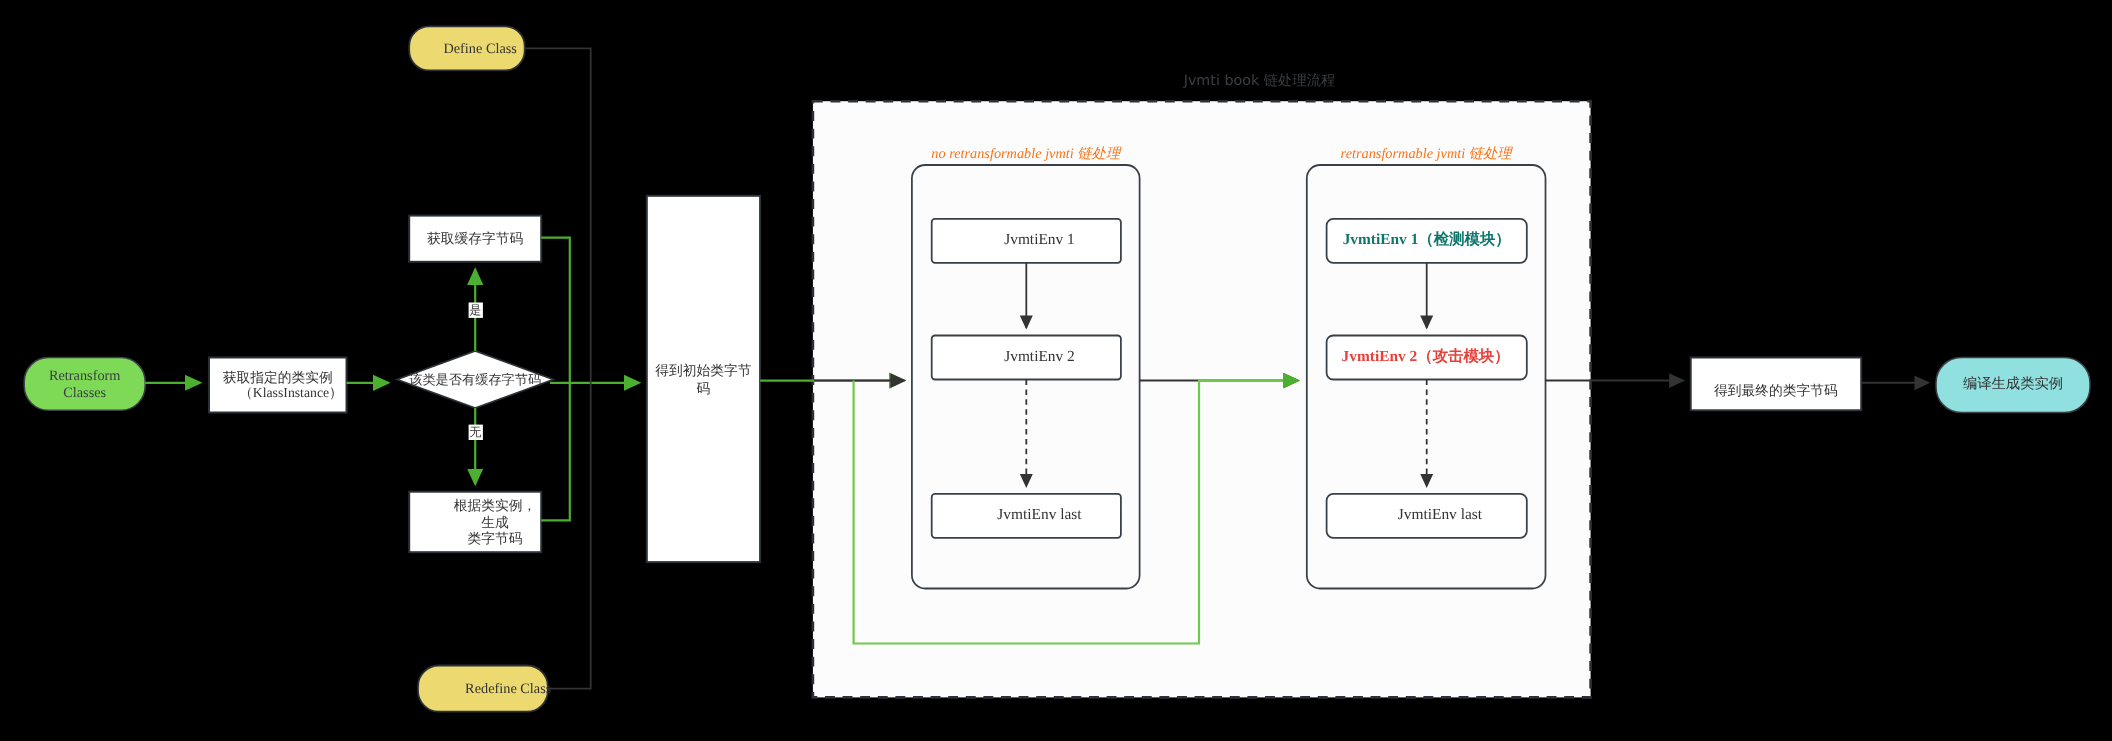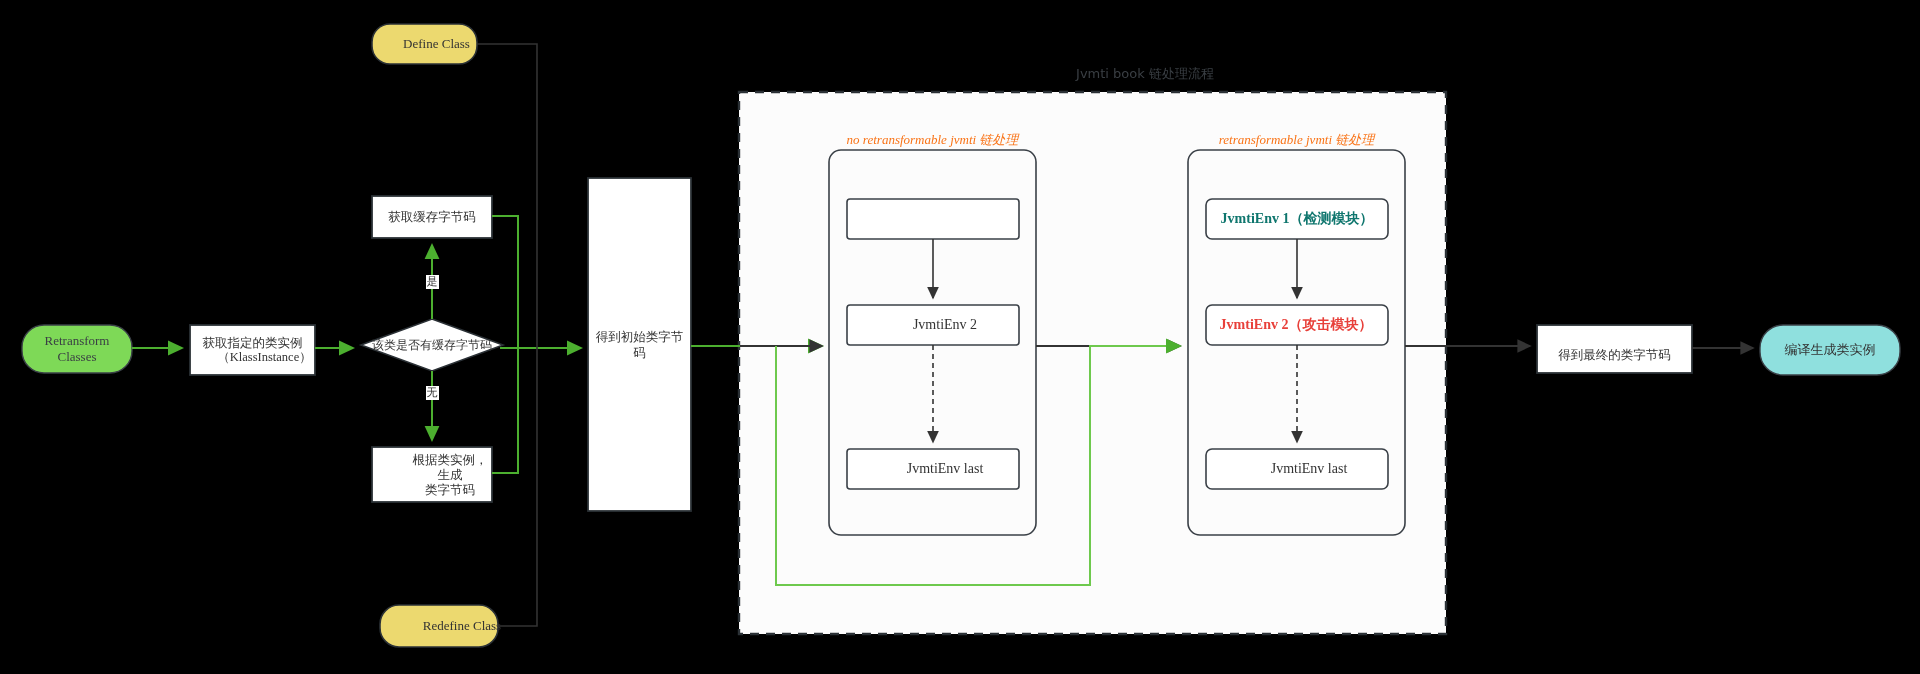--- a/index.html
+++ b/index.html
@@ -84,20 +84,21 @@
 
     <path d="M477,44 L537,44 L537,348" fill="none" stroke="#333333" stroke-width="1.6"></path>
     <path d="M498,626 L537,626 L537,348" fill="none" stroke="#333333" stroke-width="1.6"></path>
   </svg>
 
   <div class="lbl cn" style="left:1000px;top:64px;width:290px;height:20px;font-size:13px;color:#3a3f44;">Jvmti book 链处理流程</div>
 
   <div class="lbl sub-title" style="left:829px;top:130px;width:207px;height:20px;">no retransformable jvmti 链处理</div>
   <div class="lbl sub-title" style="left:1188px;top:130px;width:217px;height:20px;">retransformable jvmti 链处理</div>
 
+  <div class="lbl node-text" style="left:847px;top:199px;width:172px;height:40px;font-size:14px;">JvmtiEnv 1</div>
   <div class="lbl node-text" style="left:847px;top:305px;width:172px;height:40px;font-size:14px;">JvmtiEnv 2</div>
   <div class="lbl node-text" style="left:847px;top:449px;width:172px;height:40px;font-size:14px;">JvmtiEnv last</div>
 
   <div class="lbl blue" style="left:1206px;top:199px;width:182px;height:40px;font-size:14px;">JvmtiEnv 1（检测模块）</div>
   <div class="lbl red" style="left:1206px;top:305px;width:180px;height:40px;font-size:14px;">JvmtiEnv 2（攻击模块）</div>
   <div class="lbl node-text" style="left:1206px;top:449px;width:182px;height:40px;font-size:14px;">JvmtiEnv last</div>
 
   <div class="lbl" style="left:22px;top:325px;width:110px;height:48px;flex-direction:column;
               font-family:'Liberation Serif',serif;font-size:13px;color:#3a3f44;">
     <span>Retransform</span>

